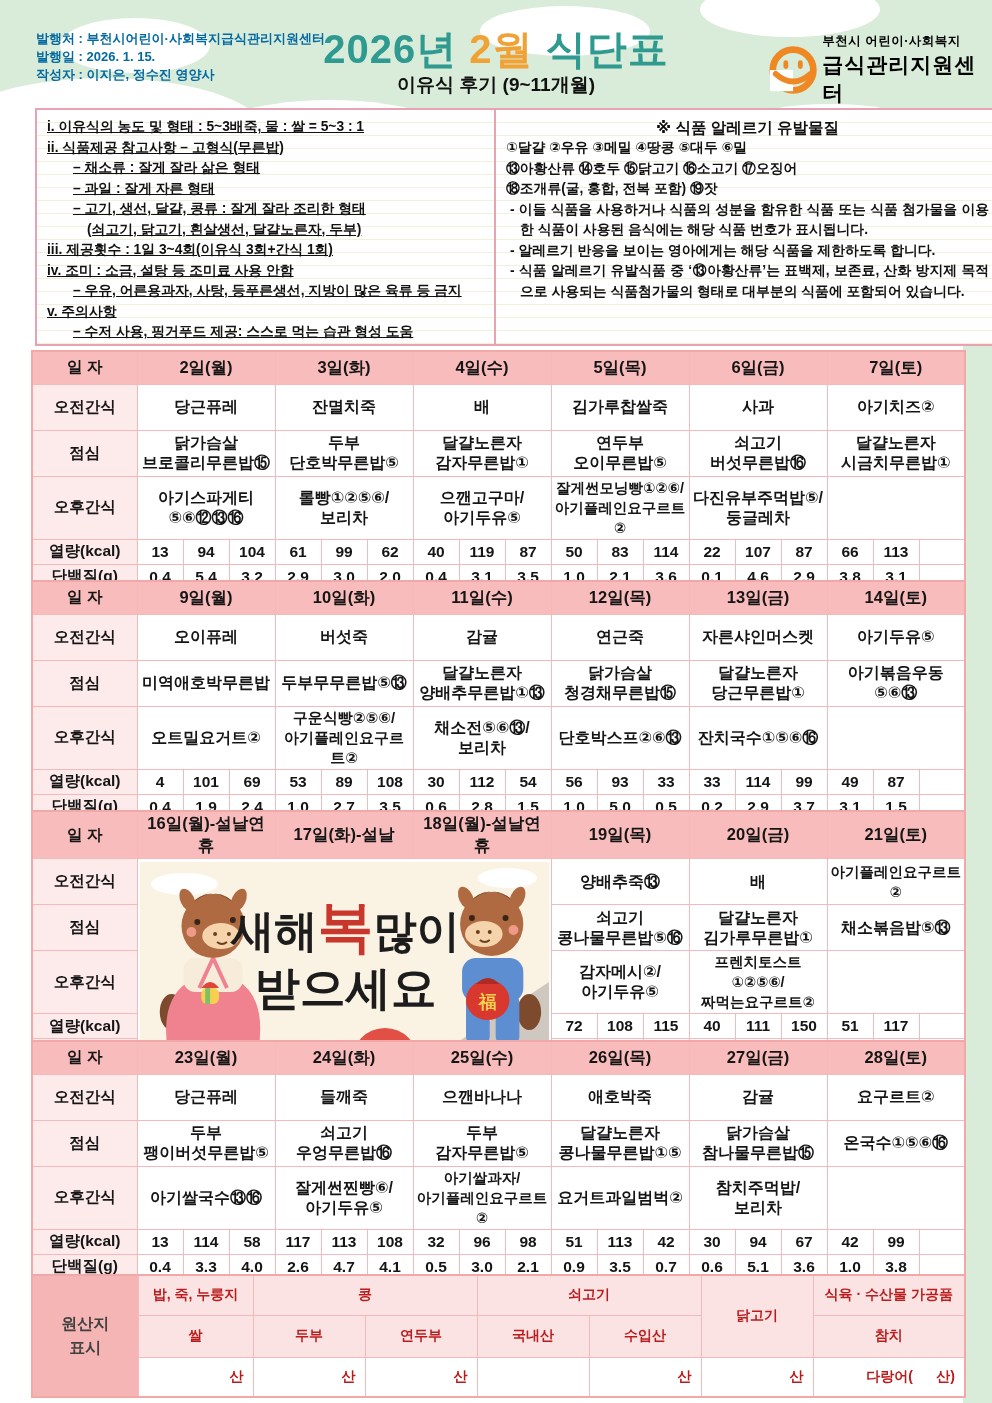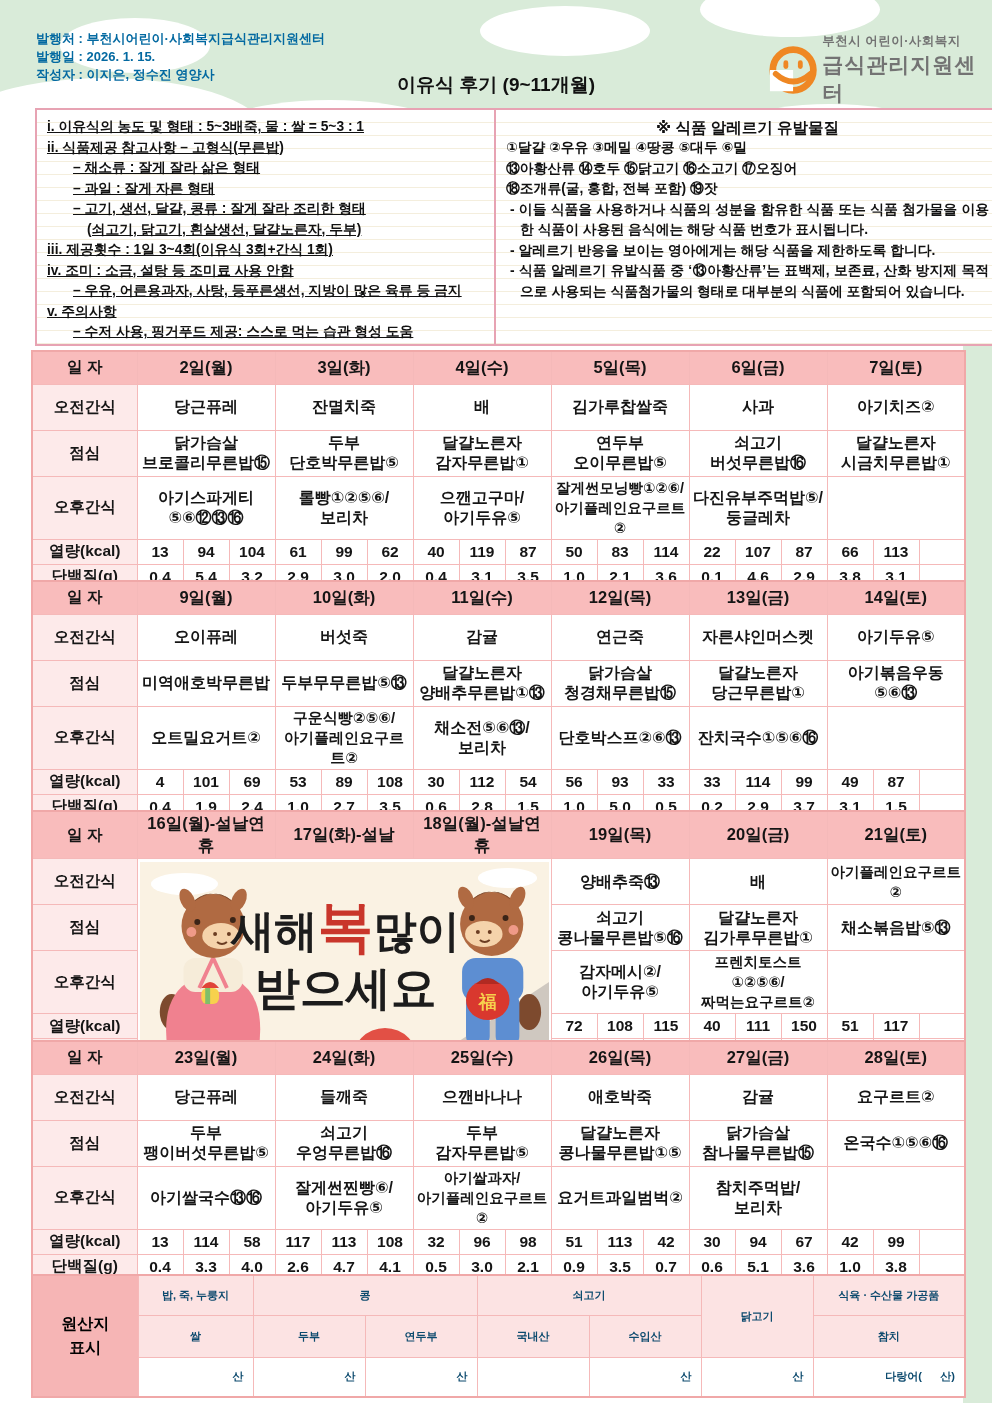--- a/index.html
+++ b/index.html
@@ -10,21 +10,21 @@
   .sky{position:absolute;left:0;top:0;width:992px;height:138px;background:#d9ebd9;}
   .sky-right{position:absolute;right:0;top:0;width:29px;height:1403px;background:#d9ebd9;}
   .cloud{position:absolute;background:#ffffff;border-radius:50%;}
 
   
   .pub{position:absolute;left:36px;top:30px;font-size:13px;font-weight:700;color:#0369a1;line-height:18px;white-space:pre-line;}
   .title{position:absolute;left:0;right:0;top:22px;text-align:center;font-size:40px;font-weight:800;letter-spacing:1px;}
   .t-teal{color:#2e9a90;} .t-orange{color:#f0a236;}
   .subtitle{position:absolute;left:0;right:0;top:72px;text-align:center;font-size:19px;font-weight:800;color:#111;}
   .logo{position:absolute;left:768px;top:33px;display:flex;align-items:center;}
-  .logo-text{margin-left:4px;color:#737373;}
+  .logo-text{margin-left:4px;color:#000000;}
   .logo-l1{font-size:12.5px;font-weight:700;letter-spacing:.5px;}
   .logo-l2{font-size:21px;font-weight:800;letter-spacing:1px;margin-top:1px;}
 
   
   .ibox{position:absolute;top:108px;height:238px;border:2px solid #e7a3b3;box-sizing:border-box;
         background:repeating-linear-gradient(#ffffff 0px,#ffffff 12px,#f4eedd 12px,#f4eedd 13px);
         padding:7px 10px;color:#111;}
   .ibox-left{left:35px;width:520px;text-decoration:underline;}
   .ibox-right{left:494px;width:507px;}
   .iline{font-size:13.8px;font-weight:700;line-height:20.5px;}
@@ -44,22 +44,22 @@
   .menu{white-space:pre-line;font-size:16px;font-weight:700;line-height:20px;}
   .r-kcal td{height:25px;} .r-prot td{height:26px;}
   .num{font-size:15.5px;font-weight:800;}
   .sat{color:#2525c4;} .hol{color:#e73b31;font-size:14.5px;}
   .hol-cell{padding:0;}
 
   
   table.org{position:absolute;left:31px;top:1274px;border-collapse:collapse;table-layout:fixed;
             background:#fff;border:2px solid #f0a8a8;}
   .org td{border:1.5px solid #f5b9b9;text-align:center;vertical-align:middle;box-sizing:border-box;
-          font-size:11px;font-weight:800;color:#0c4a6e;padding:1px 2px;}
-  .org .olabel{background:#f6b5b5;color:#000000;font-size:16px;white-space:pre-line;line-height:24px;}
+          font-size:14px;font-weight:800;color:#b91c1c;padding:1px 2px;}
+  .org .olabel{background:#f6b5b5;color:#404040;font-size:16px;white-space:pre-line;line-height:24px;}
   .org .ohead{background:#fce3e3;}
   .org .oval{text-align:right;padding-right:9px;white-space:pre;}
 </style>
 </head>
 <body>
 
 <div id="page">
 
   <div class="sky"></div>
   <div class="sky-right"></div>
@@ -67,20 +67,21 @@
   <div class="cloud" style="left:180px;top:100px;width:300px;height:110px;"></div>
   <div class="cloud" style="left:420px;top:112px;width:330px;height:100px;"></div>
   <div class="cloud" style="left:690px;top:104px;width:280px;height:110px;"></div>
   <div class="cloud" style="left:60px;top:18px;width:150px;height:55px;"></div>
   <div class="cloud" style="left:480px;top:6px;width:170px;height:50px;"></div>
   <div class="cloud" style="left:700px;top:-18px;width:180px;height:55px;"></div>
 
   <div class="pub">발행처 : 부천시어린이·사회복지급식관리지원센터
 발행일 : 2026. 1. 15.
 작성자 : 이지은, 정수진 영양사</div>
+  <div class="title"><span class="t-teal">2026년 </span><span class="t-orange">2월</span><span class="t-teal"> 식단표</span></div>
   <div class="subtitle">이유식 후기 (9~11개월)</div>
 
   <div class="logo">
     <svg width="52" height="52" viewBox="0 0 52 52">
       <circle cx="26" cy="26" r="21" fill="none" stroke="#ef8723" stroke-width="7"></circle>
       <rect x="2" y="26" width="24" height="22" fill="#ffffff"></rect>
       <path d="M8,30 Q26,46 44,30" fill="none" stroke="#ef8723" stroke-width="6" stroke-linecap="round"></path>
       <rect x="16" y="16" width="5" height="9" rx="2.5" fill="#ef8723"></rect>
       <rect x="31" y="16" width="5" height="9" rx="2.5" fill="#ef8723"></rect>
     </svg>

